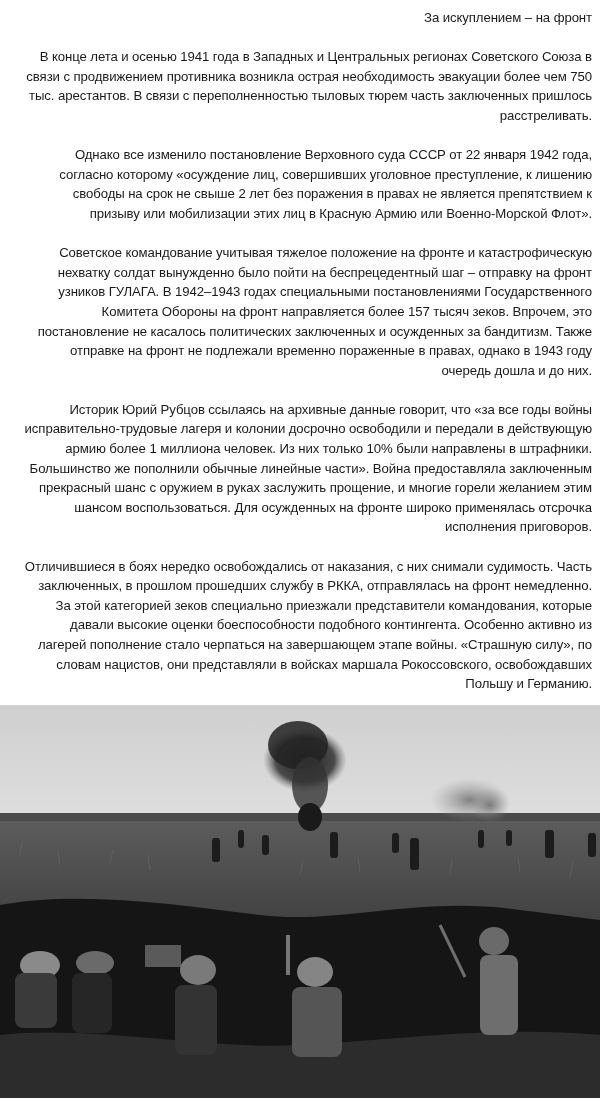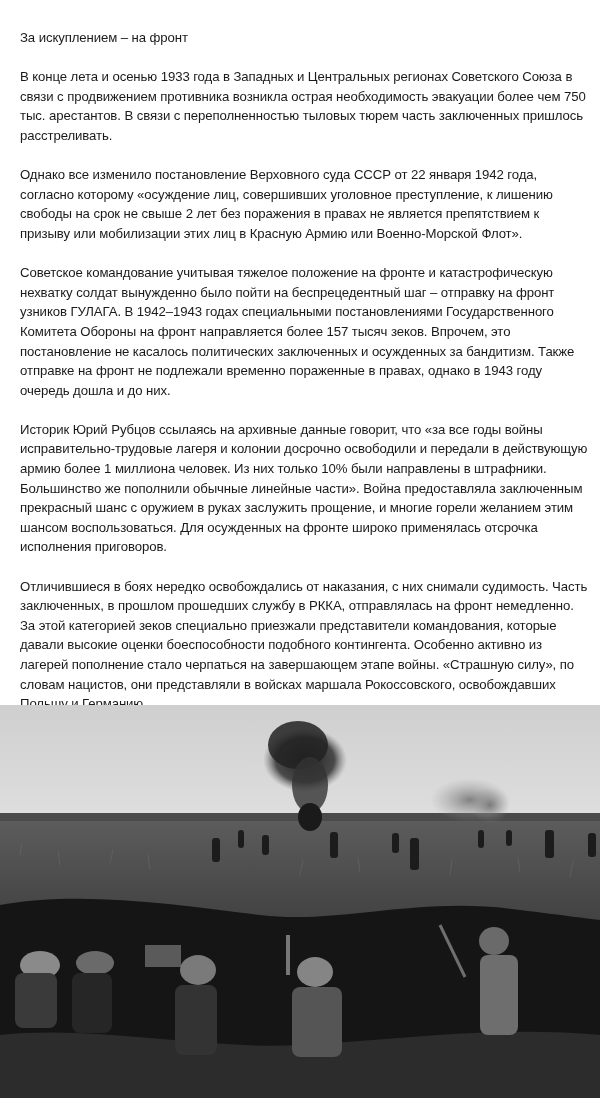--- a/index.html
+++ b/index.html
@@ -11,25 +11,26 @@
       width: 600px;
       height: 1101px;
       overflow: hidden;
       position: relative;
       font-family: "Liberation Sans", sans-serif;
       color: #1a1a1a;
     }
     .article {
       position: absolute;
       left: 20px;
-      top: 28px;
+      top: 8px;
       width: 572px;
       font-size: 13.2px;
       line-height: 19.6px;
       letter-spacing: -0.1px;
+      text-align: right;
     }
     .article p {
       margin: 0 0 19.6px 0;
     }
     .title {
       margin: 0 0 19.6px 0;
       font-weight: normal;
       font-size: 13.2px;
     }
     .photo {
@@ -45,21 +46,21 @@
     .bottom-strip {
       position: absolute;
       left: 0; top: 1098px; width: 600px; height: 3px; background: #fff;
     }
   </style>
 </head>
 <body>
 
 <div class="article">
   <div class="title">За искуплением – на фронт</div>
-  <p>В конце лета и осенью 1933 года в Западных и Центральных регионах Советского Союза в связи с продвижением противника возникла острая необходимость эвакуации более чем 750 тыс. арестантов. В связи с переполненностью тыловых тюрем часть заключенных пришлось расстреливать.</p>
+  <p>В конце лета и осенью 1941 года в Западных и Центральных регионах Советского Союза в связи с продвижением противника возникла острая необходимость эвакуации более чем 750 тыс. арестантов. В связи с переполненностью тыловых тюрем часть заключенных пришлось расстреливать.</p>
   <p>Однако все изменило постановление Верховного суда СССР от 22 января 1942 года, согласно которому «осуждение лиц, совершивших уголовное преступление, к лишению свободы на срок не свыше 2 лет без поражения в правах не является препятствием к призыву или мобилизации этих лиц в Красную Армию или Военно-Морской Флот».</p>
   <p>Советское командование учитывая тяжелое положение на фронте и катастрофическую нехватку солдат вынужденно было пойти на беспрецедентный шаг – отправку на фронт узников ГУЛАГА. В 1942–1943 годах специальными постановлениями Государственного Комитета Обороны на фронт направляется более 157 тысяч зеков. Впрочем, это постановление не касалось политических заключенных и осужденных за бандитизм. Также отправке на фронт не подлежали временно пораженные в правах, однако в 1943 году очередь дошла и до них.</p>
   <p>Историк Юрий Рубцов ссылаясь на архивные данные говорит, что «за все годы войны исправительно-трудовые лагеря и колонии досрочно освободили и передали в действующую армию более 1 миллиона человек. Из них только 10% были направлены в штрафники. Большинство же пополнили обычные линейные части». Война предоставляла заключенным прекрасный шанс с оружием в руках заслужить прощение, и многие горели желанием этим шансом воспользоваться. Для осужденных на фронте широко применялась отсрочка исполнения приговоров.</p>
   <p>Отличившиеся в боях нередко освобождались от наказания, с них снимали судимость. Часть заключенных, в прошлом прошедших службу в РККА, отправлялась на фронт немедленно. За этой категорией зеков специально приезжали представители командования, которые давали высокие оценки боеспособности подобного контингента. Особенно активно из лагерей пополнение стало черпаться на завершающем этапе войны. «Страшную силу», по словам нацистов, они представляли в войсках маршала Рокоссовского, освобождавших Польшу и Германию.</p>
 </div>
 
 <div class="photo" title="Black-and-white WWII photograph: soldiers in helmets in a trench in the foreground, infantry advancing across a field, explosion smoke on the horizon">
   <svg width="600" height="393" viewBox="0 0 600 393" xmlns="http://www.w3.org/2000/svg">
     <defs>
       <linearGradient id="sky" x1="0" y1="0" x2="0" y2="1">

